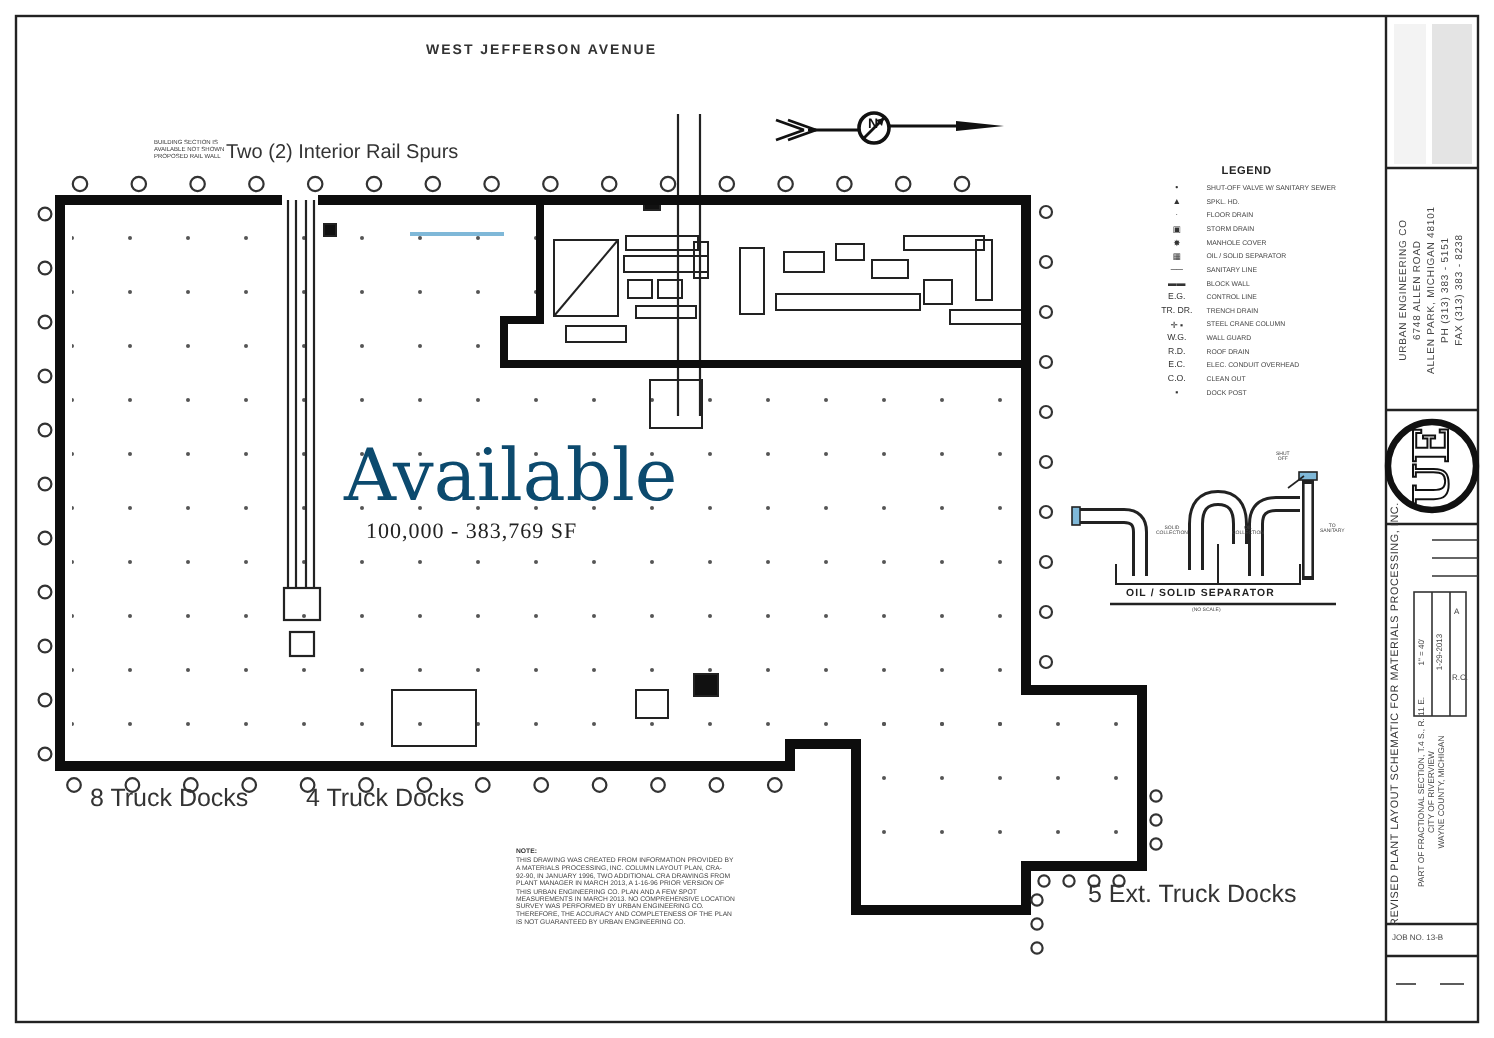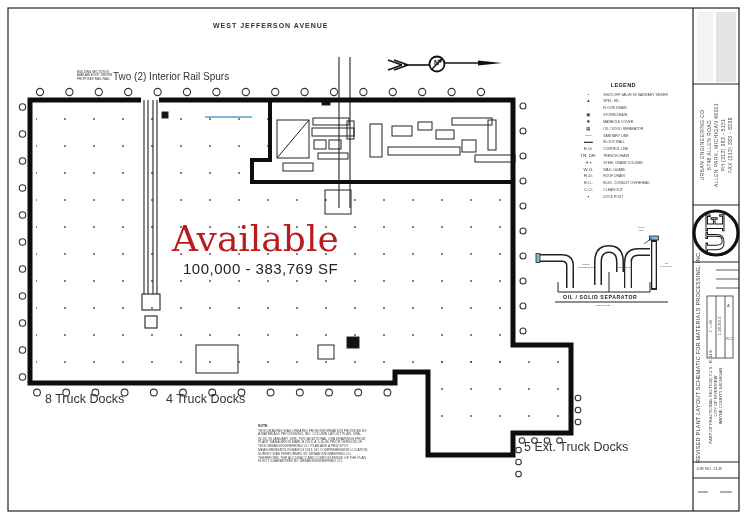--- a/index.html
+++ b/index.html
@@ -8,22 +8,22 @@
   .abs{position:absolute;}
   .nw{white-space:nowrap;}
   .pre{white-space:pre;}
   svg{position:absolute;left:0;top:0;}
   .street{font-size:7px;letter-spacing:1px;color:#333;font-weight:bold;}
   .raillabel{font-size:10px;color:#333;}
   .micro{transform-origin:0 0;font-size:6px;line-height:7px;color:#333;}
   .s50{transform:scale(.5);}
   .s60{transform:scale(.6);}
   .s62{transform:scale(.62);}
-  .avail{font-family:"DejaVu Serif",serif;font-size:36px;color:#b91c1c;}
-  .availsub{font-size:15px;color:#222;letter-spacing:.5px;}
+  .avail{font-family:"DejaVu Serif",serif;font-size:36px;color:#0c4a6e;}
+  .availsub{font-size:11px;color:#222;letter-spacing:.5px;font-family:Liberation Serif, serif;}
   .dock{font-size:12.5px;color:#333;}
   .lg-row{display:flex;align-items:center;height:11px;font-size:6px;color:#333;}
   .lg-sym{width:40px;text-align:center;flex:none;font-size:7px;}
   .lg-lab{margin-left:4px;white-space:nowrap;font-size:5.5px;color:#444;}
   .lg-title{font-size:9px;font-weight:bold;letter-spacing:.5px;margin:0 0 4px 56px;color:#222;}
   .rot{transform:rotate(-90deg);}
   .tb-co{width:120px;height:40px;display:flex;flex-direction:column;justify-content:center;
          text-align:center;font-size:5px;line-height:7px;letter-spacing:.4px;color:#444;}
   .tb-title{width:202px;height:12px;text-align:center;font-size:5.4px;letter-spacing:.3px;
             color:#333;white-space:nowrap;}
@@ -239,22 +239,22 @@
   <div class="abs micro s50 pre" style="left:77px;top:70px;">BUILDING SECTION IS
 AVAILABLE NOT SHOWN
 PROPOSED RAIL WALL</div>
 
   <div class="abs north" style="left:434px;top:59px;">N</div>
 
   <div class="abs avail nw" style="left:172px;top:218px;">Available</div>
   <div class="abs availsub nw" style="left:183px;top:260px;">100,000 - 383,769 SF</div>
 
   <div class="abs dock nw" style="left:45px;top:392px;">8 Truck Docks</div>
-  <div class="abs dock nw" style="left:166px;top:392px;">4 Truck Docks</div>
-  <div class="abs dock nw" style="left:496px;top:440px;padding-left:28px;">5 Ext. Truck Docks</div>
+  <div class="abs dock nw" style="left:153px;top:392px;">4 Truck Docks</div>
+  <div class="abs dock nw" style="left:516px;top:440px;padding-left:28px;">5 Ext. Truck Docks</div>
 
   <div class="abs s62" style="left:576px;top:82px;transform-origin:0 0;">
     <div class="lg-title">LEGEND</div>
     <div class="lg-row">
         <span class="lg-sym">•</span>
         <span class="lg-lab">SHUT-OFF VALVE W/ SANITARY SEWER</span>
       </div>
     <div class="lg-row">
         <span class="lg-sym">▲</span>
         <span class="lg-lab">SPKL. HD.</span>

